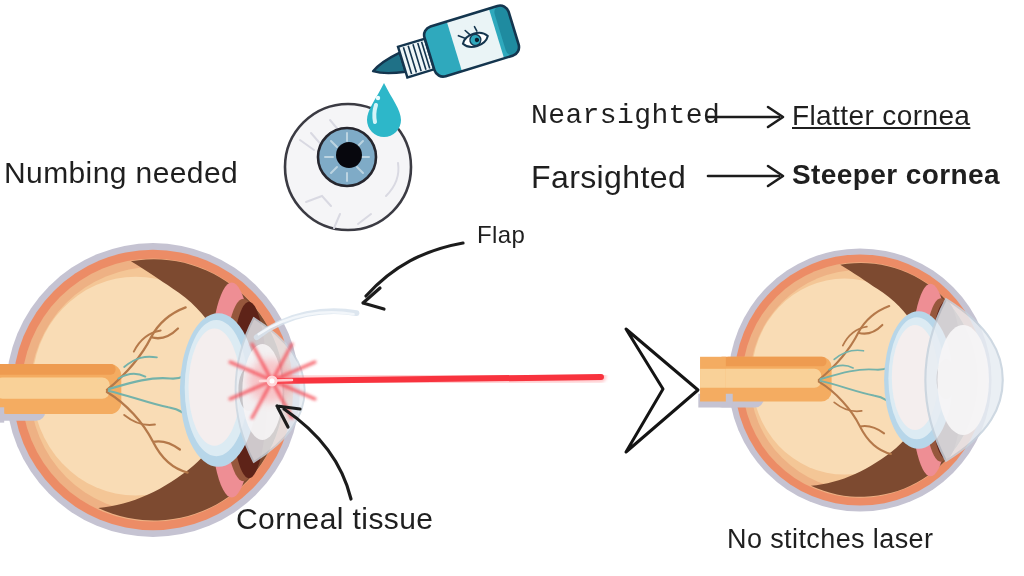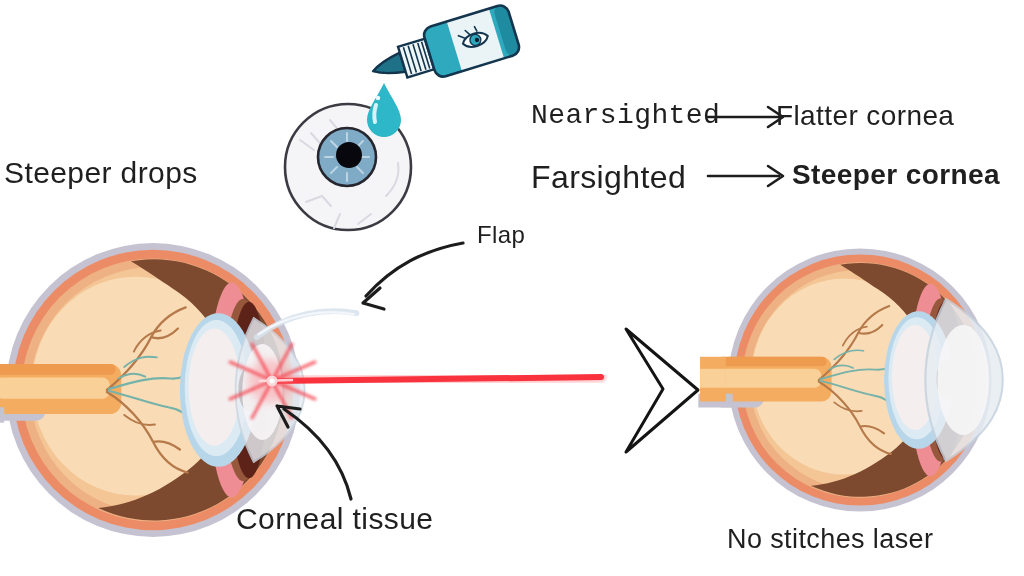--- a/index.html
+++ b/index.html
@@ -158,24 +158,24 @@
       <circle cx="349" cy="155" r="13" fill="#07070d"></circle>
     </g>
 
     <g transform="translate(384,113)">
       <path d="M0,-30 C-8,-14 -17,-3 -17,7 A17,17 0 0 0 17,7 C17,-3 8,-14 0,-30 Z" class="drop-fill"></path>
       <path d="M-8,-8 C-10,-2 -10,4 -9,9" stroke="#e8fbfd" stroke-width="4" stroke-linecap="round" fill="none" opacity="0.9"></path>
       <circle cx="-6" cy="-15" r="2.2" fill="#e8fbfd"></circle>
     </g>
   </svg>
 
-  <div class="lbl" style="left:4px;top:156px;font-size:30px;">Steeper drops</div>
+  <div class="lbl" style="left:4px;top:156px;font-size:30px;">Numbing needed</div>
 
   <div class="lbl" style="left:531px;top:100px;font-size:28px;font-family:Liberation Mono, monospace;">Nearsighted</div>
-  <div class="lbl" style="left:776px;top:100px;font-size:28px;">Flatter cornea</div>
+  <div class="lbl" style="left:792px;top:100px;font-size:28px;text-decoration:underline;">Flatter cornea</div>
 
   <div class="lbl" style="left:531px;top:159px;font-size:32px;">Farsighted</div>
   <div class="lbl" style="left:792px;top:159px;font-size:28px;font-weight:bold;">Steeper cornea</div>
 
   <div class="lbl" style="left:477px;top:221px;font-size:24px;">Flap</div>
 
 
   <div class="lbl" style="left:236px;top:502px;font-size:30px;text-align:right;">Corneal tissue</div>
 
   <div class="lbl" style="left:727px;top:524px;font-size:27px;">No stitches laser</div>

